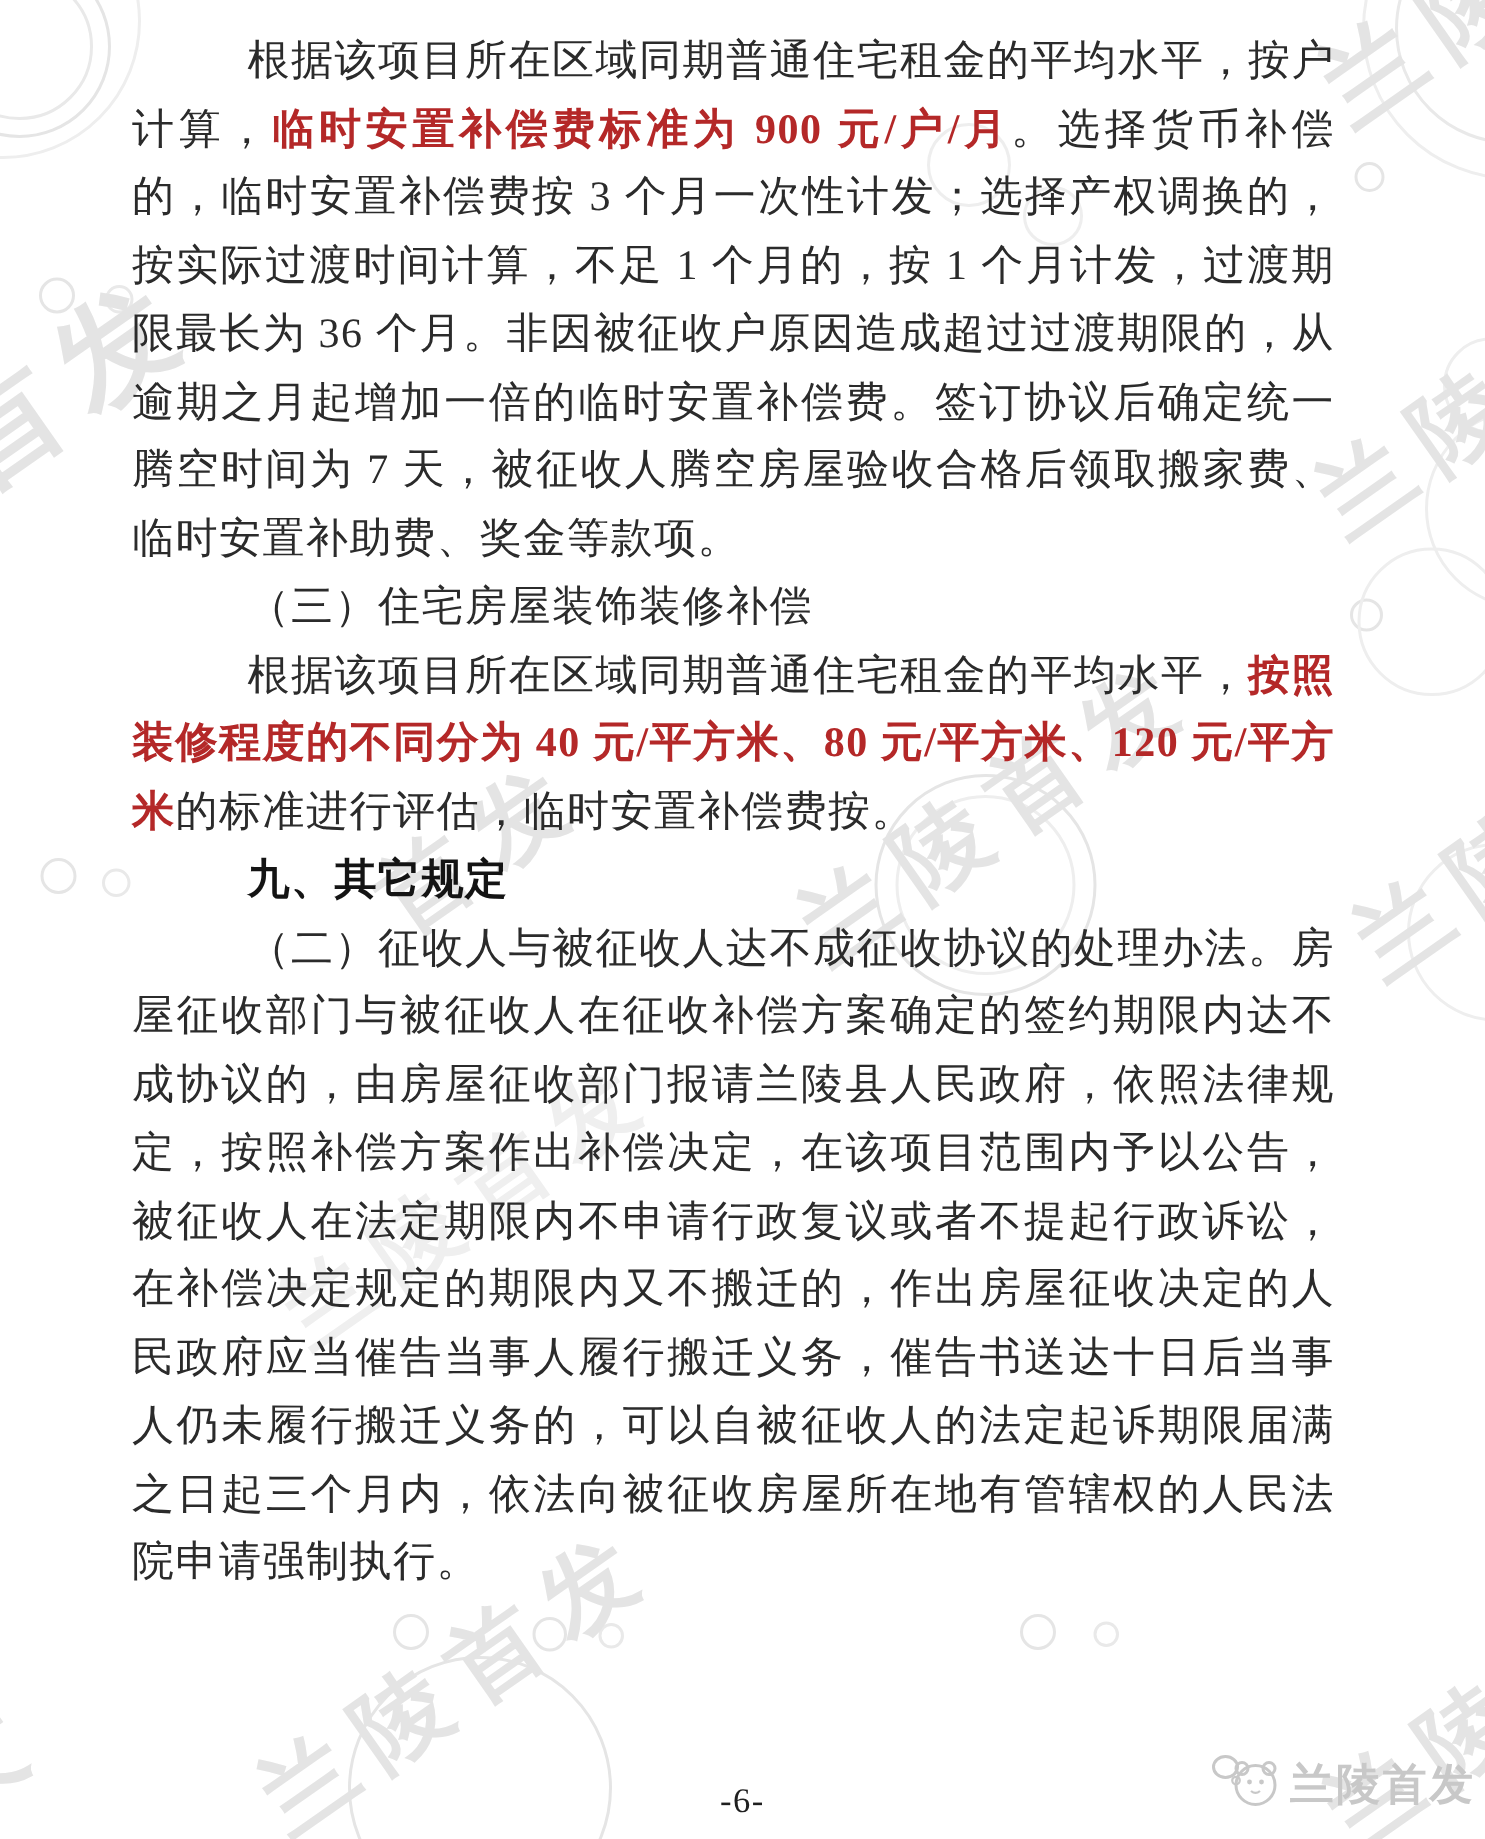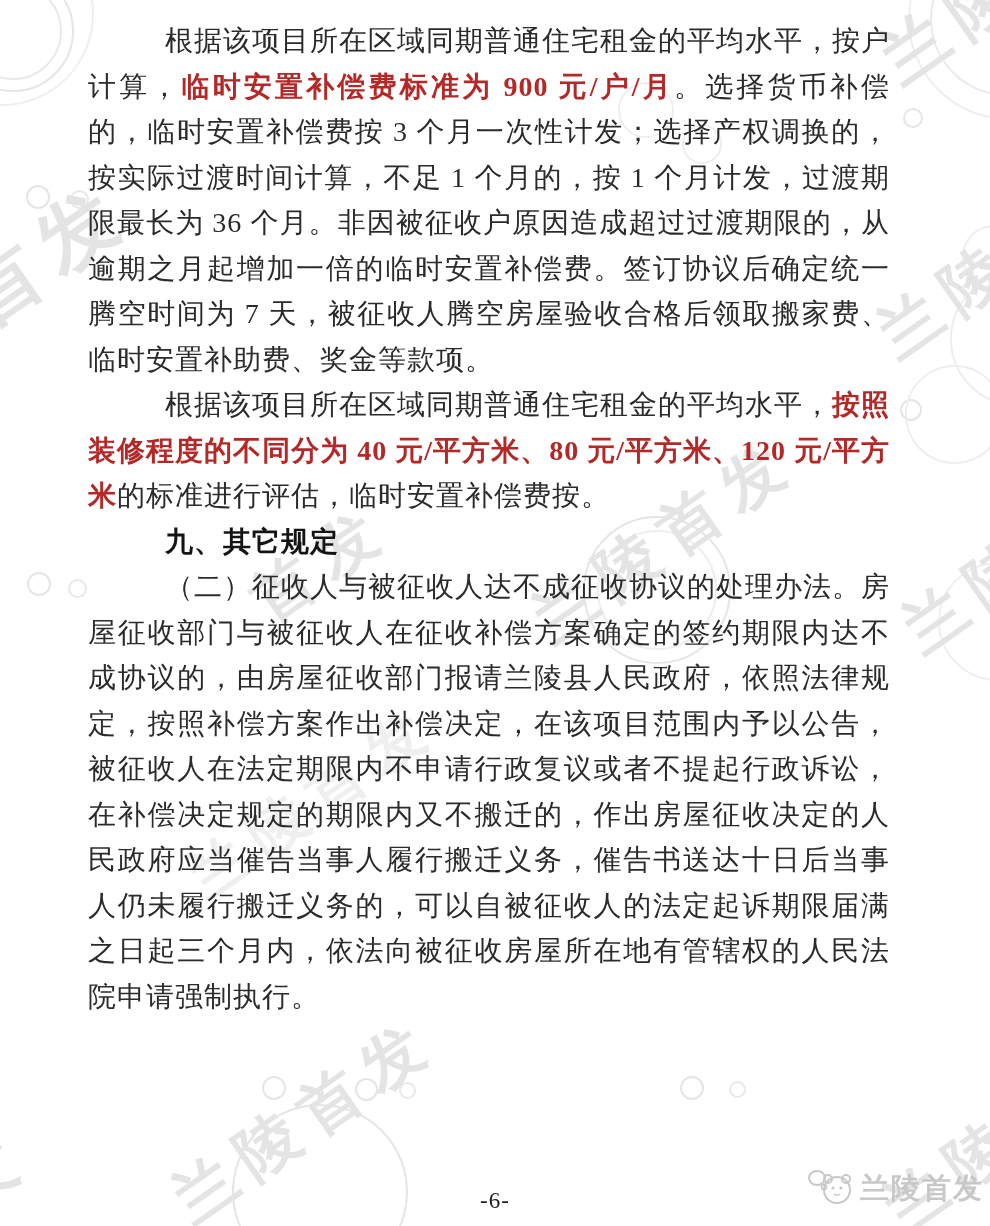--- a/index.html
+++ b/index.html
@@ -83,20 +83,21 @@
   <div class="wm" style="left:885px;top:300px;font-size:62px;">兰陵</div>
   <div class="wm" style="left:910px;top:595px;font-size:62px;">兰陵</div>
   <div class="wm faint" style="left:195px;top:845px;font-size:58px;">兰陵首发</div>
   <div class="wm" style="left:180px;top:1165px;font-size:62px;">兰陵首发</div>
   <div class="wm" style="left:890px;top:1175px;font-size:62px;">兰陵</div>
   <div class="wm" style="left:-48px;top:1148px;font-size:70px;">发</div>
 </div>
 
 <div class="text-layer">
     <p class="para"><span>根据该项目所在区域同期普通住宅租金的平均水平，按户计算，</span><span class="red">临时安置补偿费标准为 900 元/户/月</span><span>。选择货币补偿的，临时安置补偿费按 3 个月一次性计发；选择产权调换的，按实际过渡时间计算，不足 1 个月的，按 1 个月计发，过渡期限最长为 36 个月。非因被征收户原因造成超过过渡期限的，从逾期之月起增加一倍的临时安置补偿费。签订协议后确定统一腾空时间为 7 天，被征收人腾空房屋验收合格后领取搬家费、临时安置补助费、奖金等款项。</span></p>
+    <p class="para"><span>（三）住宅房屋装饰装修补偿</span></p>
     <p class="para"><span>根据该项目所在区域同期普通住宅租金的平均水平，</span><span class="red">按照装修程度的不同分为 40 元/平方米、80 元/平方米、120 元/平方米</span><span>的标准进行评估，临时安置补偿费按。</span></p>
     <p class="para heading"><span>九、其它规定</span></p>
     <p class="para"><span>（二）征收人与被征收人达不成征收协议的处理办法。房屋征收部门与被征收人在征收补偿方案确定的签约期限内达不成协议的，由房屋征收部门报请兰陵县人民政府，依照法律规定，按照补偿方案作出补偿决定，在该项目范围内予以公告，被征收人在法定期限内不申请行政复议或者不提起行政诉讼，在补偿决定规定的期限内又不搬迁的，作出房屋征收决定的人民政府应当催告当事人履行搬迁义务，催告书送达十日后当事人仍未履行搬迁义务的，可以自被征收人的法定起诉期限届满之日起三个月内，依法向被征收房屋所在地有管辖权的人民法院申请强制执行。</span></p>
   </div>
 
 <div class="page-num">-6-</div>
 
 <div class="footer-logo">
   <span>
     <svg width="46" height="42" viewBox="0 0 46 42" fill="none">

